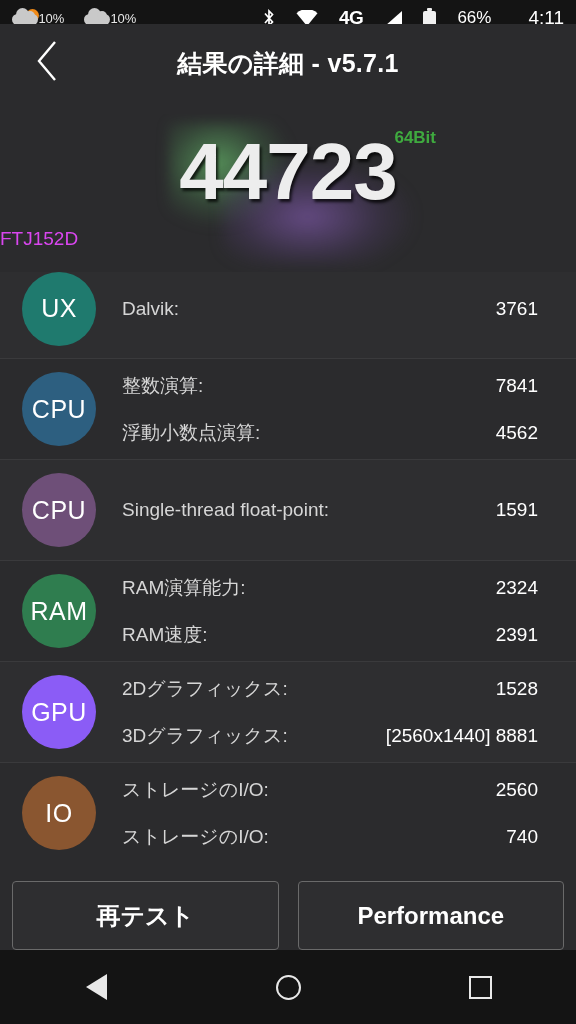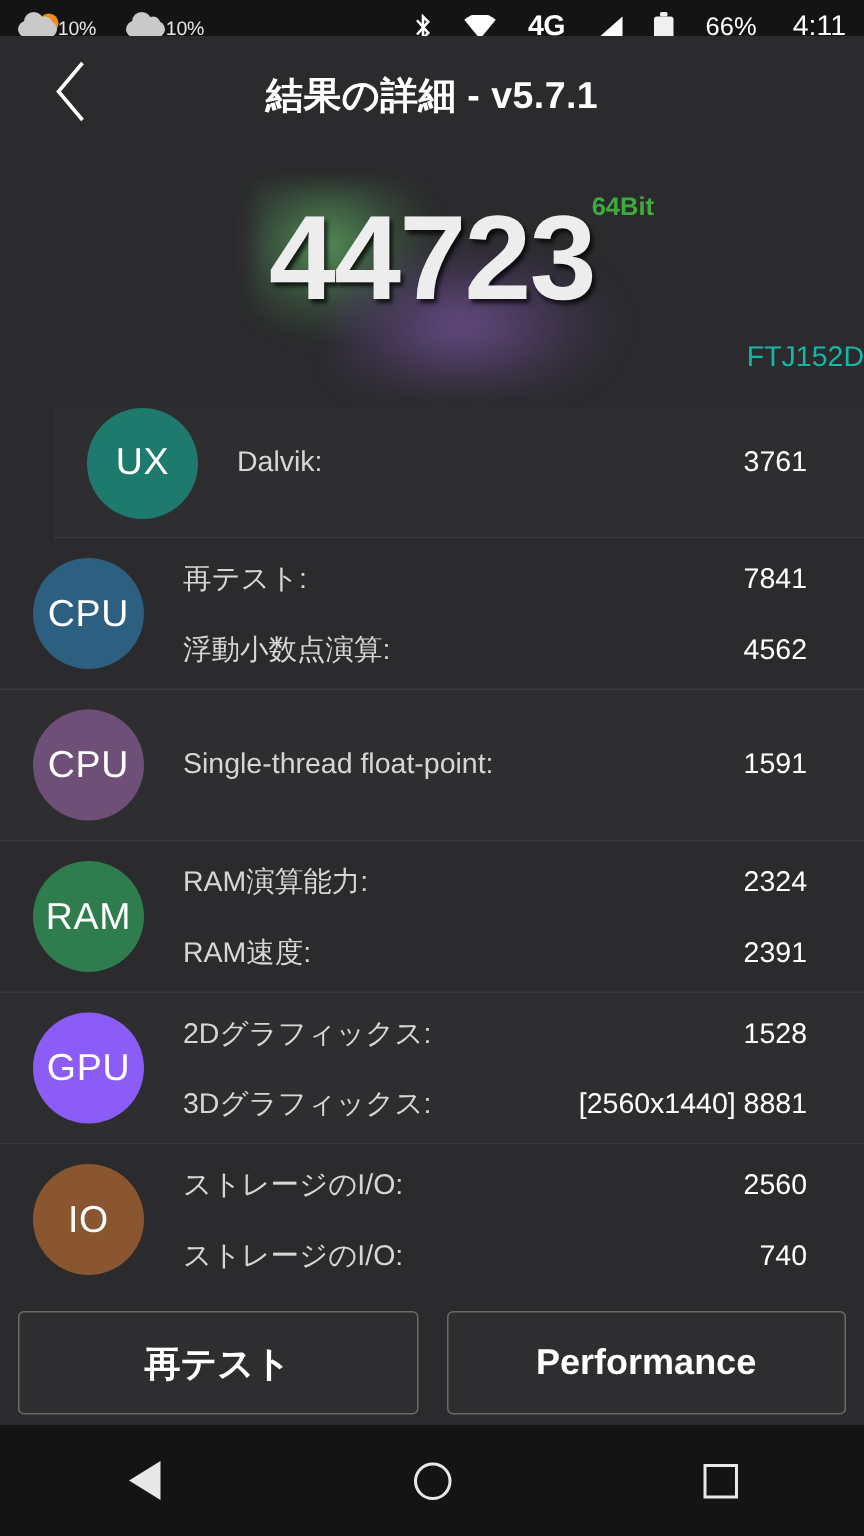--- a/index.html
+++ b/index.html
@@ -53,21 +53,21 @@
   .net-label { font-size:19px; font-weight:bold; letter-spacing:-.5px; color:#fff; }
   .sig { width:18px; height:16px; position:relative; }
   .sig .tri {
     position:absolute; right:0; bottom:0; width:0; height:0;
     border-left:17px solid transparent; border-bottom:15px solid #ffffff;
   }
   .batt { width:13px; height:20px; position:relative; }
   .batt .body { position:absolute; left:0; top:3px; width:13px; height:17px; background:#f0f0f0; border-radius:2px; }
   .batt .cap { position:absolute; left:4px; top:0; width:5px; height:3px; background:#f0f0f0; border-radius:1px; }
   .batt-pct { font-size:17px; color:#fff; letter-spacing:0px; }
-  .clock { font-size:19px; color:#fff; margin-left:3px; }
+  .clock { font-size:19px; color:#fff; margin-left:16px; }
 
   
   .appbar {
     position:absolute; top:24px; left:0; width:576px; height:78px;
     background:#2b2b2d; display:flex; align-items:center;
   }
   .back-btn {
     position:absolute; left:20px; top:50%; transform:translateY(-50%);
     width:56px; height:56px; display:flex; align-items:center; justify-content:center;
   }
@@ -95,56 +95,56 @@
     position:absolute; left:0; top:18px; width:576px; text-align:center;
     font-size:80px; font-weight:bold; color:#ededed; letter-spacing:-1px;
     text-shadow:2px 3px 3px rgba(0,0,0,.75);
     line-height:80px;
   }
   .bit-badge {
     position:absolute; right:140px; top:14px;
     color:#3faa3f; font-size:17px; font-weight:bold;
   }
   .device-name {
-    position:absolute; left:0; top:114px; width:576px; text-align:right;
-    color:#14b8a6; font-size:19px;
+    position:absolute; left:0; top:114px; width:576px; text-align:left;
+    color:#d946ef; font-size:19px;
   }
 
   
   .list {
     position:absolute; top:272px; left:0; width:576px; height:591px;
     overflow:hidden; background:#2b2b2d;
   }
   .row {
     position:relative; height:101px; border-bottom:1px solid #3a3a3c;
     background:#2e2e30;
   }
   .row.alt { background:#2b2b2d; }
-  .row:first-child { border-top:1px solid #3a3a3c;margin-left:36px; }
+  .row:first-child { border-top:1px solid #3a3a3c; }
   .badge {
     position:absolute; left:22px; top:50%; transform:translateY(-50%);
     width:74px; height:74px; border-radius:50%;
     display:flex; align-items:center; justify-content:center;
     color:#ffffff; font-size:25px; letter-spacing:.5px;
   }
   .row-lines {
     position:absolute; left:122px; right:38px; top:0; height:100%;
     display:flex; flex-direction:column; justify-content:center; gap:21px;
   }
   .line { display:flex; align-items:baseline; }
   .line .lbl { color:#d6d6d6; font-size:19px; white-space:nowrap; }
   .line .val { margin-left:auto; color:#ffffff; font-size:19px; white-space:nowrap; }
 
   
   .list-inner { position:absolute; top:-14px; left:0; width:576px; }
 
   
   .btnbar {
     position:absolute; left:0; bottom:74px; width:576px; height:83px;
-    background:#2b2b2d; display:flex; align-items:center; gap:19px;
+    background:#2b2b2d; display:flex; align-items:flex-end; gap:19px;
     padding:0 12px;
   }
   .btn {
     flex:1; height:69px; border:1px solid #6a6a6a; border-radius:4px;
     background:#2e2e30; color:#ffffff; font-size:24px; font-weight:bold;
     display:flex; align-items:center; justify-content:center;
   }
 
   
   .navbar {
@@ -230,21 +230,21 @@
             <div class="line">
               <span class="lbl">Dalvik:</span>
               <span class="val">3761</span>
             </div>
           </div>
         </div>
         <div class="row alt">
           <div class="badge" style="background: rgb(45, 95, 128);">CPU</div>
           <div class="row-lines">
             <div class="line">
-              <span class="lbl">再テスト:</span>
+              <span class="lbl">整数演算:</span>
               <span class="val">7841</span>
             </div>
             <div class="line">
               <span class="lbl">浮動小数点演算:</span>
               <span class="val">4562</span>
             </div>
           </div>
         </div>
         <div class="row">
           <div class="badge" style="background: rgb(110, 79, 120);">CPU</div>

